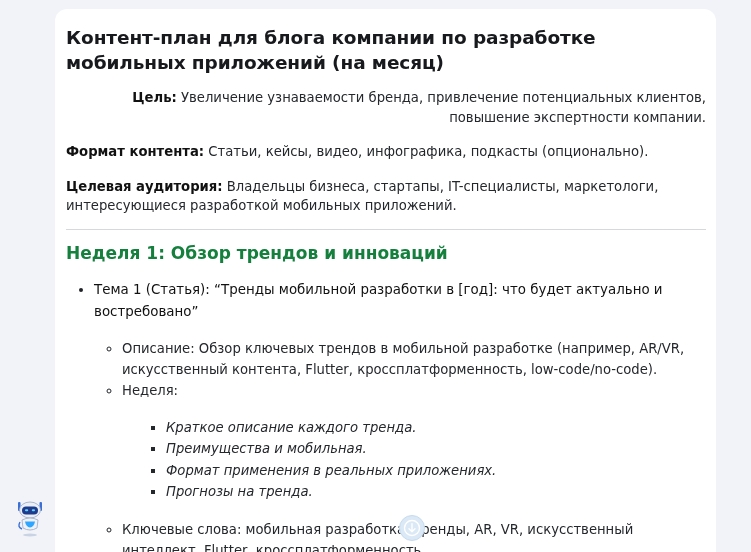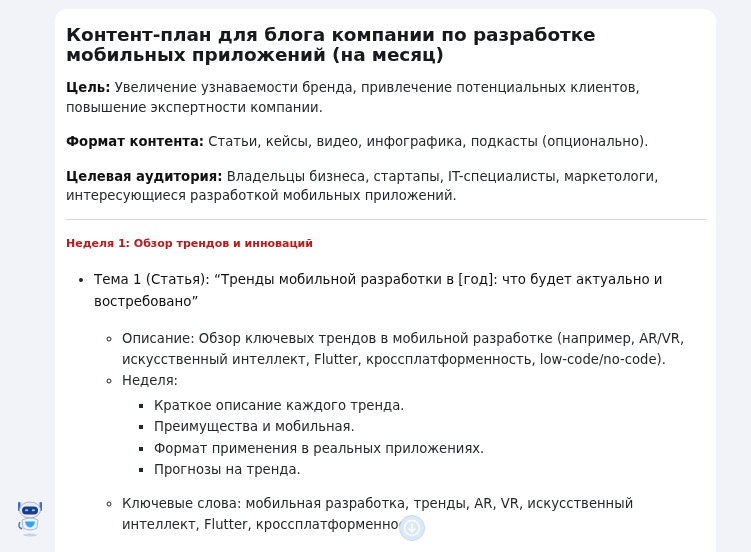--- a/index.html
+++ b/index.html
@@ -9,38 +9,38 @@
     font-family:"DejaVu Sans", "Liberation Sans", sans-serif;
     color:#1f2329;
     position:relative;
   }
   .card {
     position:absolute; left:55px; top:9px; width:661px; height:560px;
     background:#ffffff; border-radius:12px;
     box-sizing:border-box; padding:16px 10px 0 11px;
   }
   h2.title {
-    margin:0; font-size:18.5px; line-height:20px; font-weight:600;
+    margin:0; font-size:18.5px; line-height:25px; font-weight:600;
     color:#17191c; letter-spacing:-0.1px;
   }
   p.field {
     margin:0; font-size:13.2px; line-height:19.5px; color:#24272b;
   }
   p.field b { font-weight:700; color:#111; }
-  .f1 { margin-top:13px !important; }
+  .f1 { margin-top:13px !important;text-align:right; }
   .f2 { margin-top:15px !important; }
   .f3 { margin-top:15px !important; }
   hr.divider { border:none; border-top:1px solid #d6d8dc; margin:13px 0 0 0; }
-  h3.week { margin:14px 0 16px 0; font-size:11px; line-height:19px; font-weight:700; color:#b91c1c; }
+  h3.week { margin:14px 0 16px 0; font-size:17px; line-height:19px; font-weight:700; color:#15803d; }
   ul.l1 { margin:15px 0 0 0; padding-left:28px; list-style:disc; }
   ul.l1 > li { font-size:13.4px; line-height:22px; }
   ul.l1 > li > .topic { font-weight:400; color:#111; }
   ul.l2 { margin:15px 0 0 0; padding-left:28px; list-style:circle; }
   ul.l2 > li { font-size:13.2px; line-height:21px; color:#24272b; }
-  ul.l3 { margin:4px; padding-left:28px; list-style:square; }
+  ul.l3 { margin:16px; padding-left:28px; list-style:square;font-style:italic; }
   ul.l3 > li { font-size:13.2px; line-height:21.5px; color:#24272b; }
   .kw { margin-top:12px; }
   .bot {
     position:absolute; left:14px; top:500px; width:32px; height:38px;
   }
   .scroll-down {
     position:absolute; left:399px; top:515px; width:26px; height:26px;
     border-radius:50%; background:#dbe8f6; border:1px solid #c7dbef;
     box-sizing:border-box; display:flex; align-items:center; justify-content:center;
   }
@@ -56,21 +56,21 @@
   <p class="field f2"><b>Целевая аудитория:</b><span> Владельцы бизнеса, стартапы, IT-специалисты, маркетологи, интересующиеся разработкой мобильных приложений.</span></p>
 
   <hr class="divider">
 
   <h3 class="week">Неделя 1: Обзор трендов и инноваций</h3>
 
   <ul class="l1">
     <li>
       <span class="topic">Тема 1 (Статья): “Тренды мобильной разработки в [год]: что будет актуально и востребовано”</span>
       <ul class="l2">
-        <li>Описание: Обзор ключевых трендов в мобильной разработке (например, AR/VR, искусственный интеллект, Flutter, кроссплатформенность, low-code/no-code).</li>
+        <li>Описание: Обзор ключевых трендов в мобильной разработке (например, AR/VR, искусственный контента, Flutter, кроссплатформенность, low-code/no-code).</li>
         <li>
           <span>Неделя:</span>
           <ul class="l3">
             <li>Краткое описание каждого тренда.</li>
             <li>Преимущества и мобильная.</li>
             <li>Формат применения в реальных приложениях.</li>
             <li>Прогнозы на тренда.</li>
           </ul>
         </li>
         <li class="kw">Ключевые слова: мобильная разработка, тренды, AR, VR, искусственный интеллект, Flutter, кроссплатформенность.</li>

